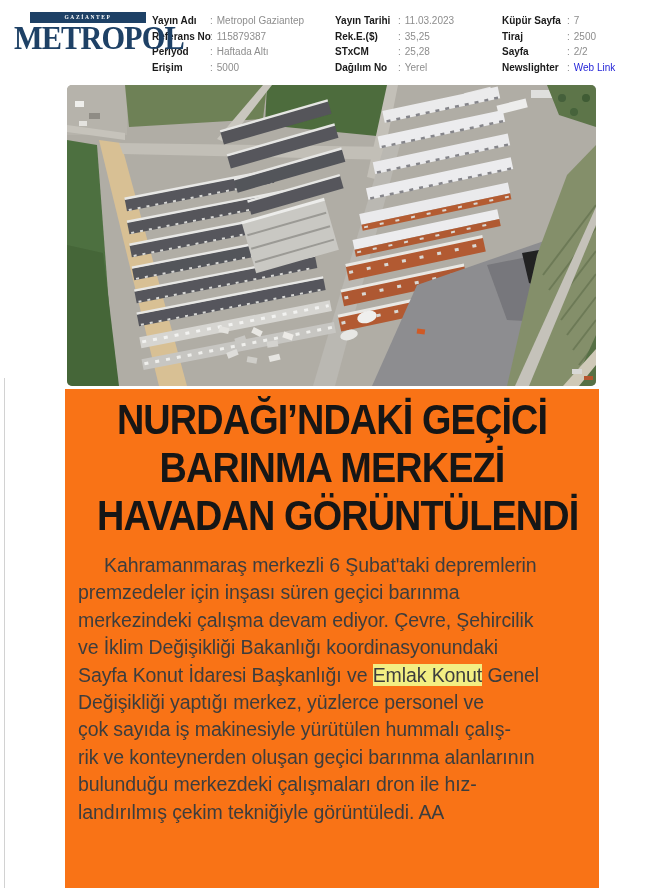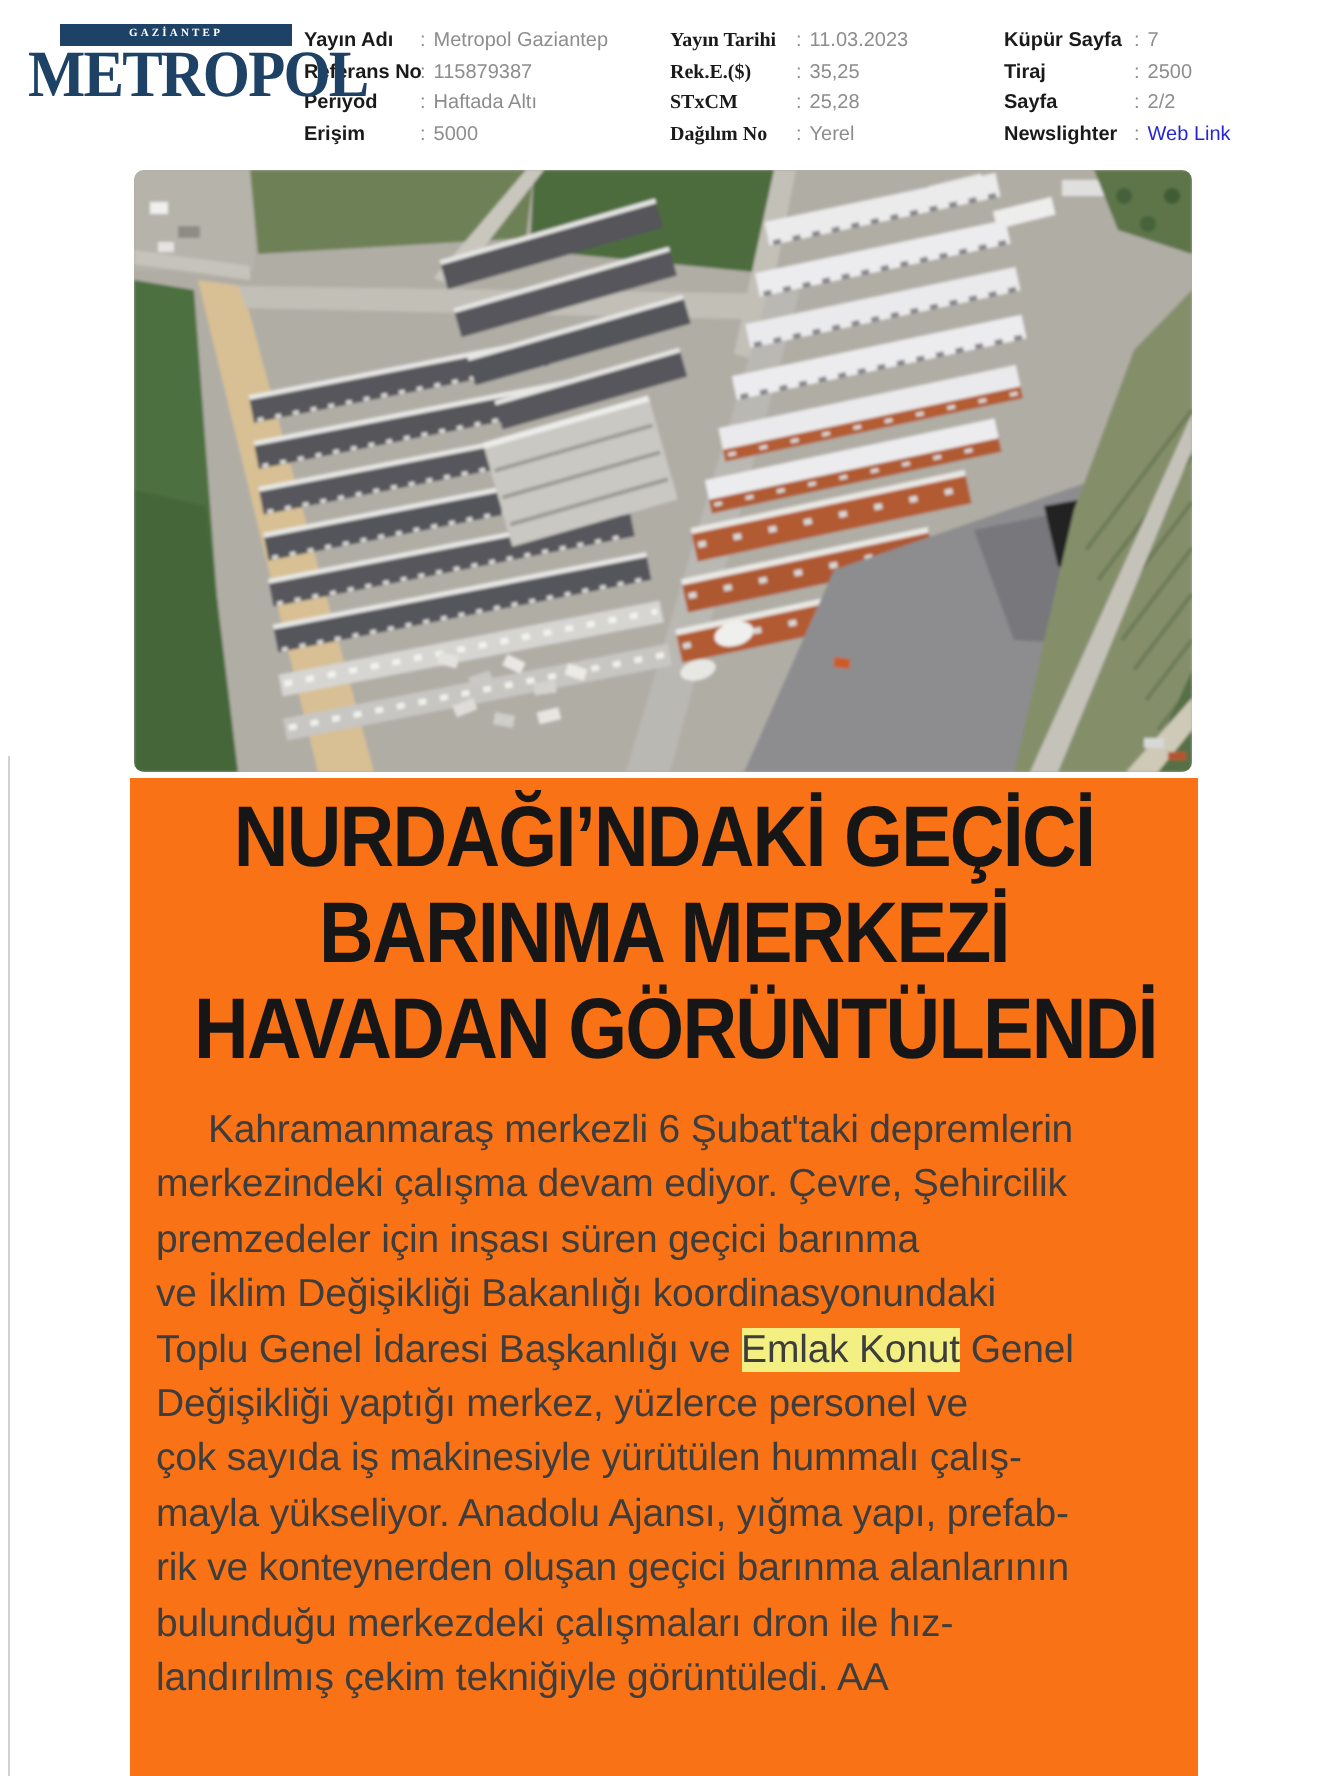--- a/index.html
+++ b/index.html
@@ -22,21 +22,21 @@
     white-space:nowrap;
   }
   .meta-grid{display:flex;margin-left:2px;padding-top:3px;}
   .meta-col{display:flex;flex-direction:column;}
   .meta-col.c1{width:183px;}
   .meta-col.c2{width:167px;}
   .meta-col.c3{width:170px;}
   .meta-row{display:flex;font-size:10px;line-height:15.5px;white-space:nowrap;}
   .meta-row .lbl{font-weight:bold;color:#1a1a1a;}
   .c1 .lbl{width:58px;}
-  .c2 .lbl{width:63px;font-family:Liberation Serif, serif;}
+  .c2 .lbl{width:63px;}
   .c3 .lbl{width:65px;}
   .meta-row .sep{color:#8d8d8d;margin-right:4px;}
   .meta-row .val{color:#8d8d8d;}
   .meta-row .weblink{color:#2525d8;cursor:pointer;}
   
   .photo-wrap{
     position:absolute;left:67px;top:85px;width:529px;height:301px;
     border-radius:5px;overflow:hidden;background:#b0ada5;
   }
   .photo-wrap svg{display:block;}
@@ -331,26 +331,25 @@
 
 <div class="article">
   <div class="headline">
     <div>NURDAĞI’NDAKİ GEÇİCİ</div>
     <div>BARINMA MERKEZİ</div>
     <div>HAVADAN GÖRÜNTÜLENDİ</div>
   </div>
 
   <div class="bodytext">
     <div class="line first">Kahramanmaraş merkezli 6 Şubat'taki depremlerin</div>
+    <div class="line">premzedeler için inşası süren geçici barınma</div>
     <div class="line">merkezindeki çalışma devam ediyor. Çevre, Şehircilik</div>
-    <div class="line">premzedeler için inşası süren geçici barınma</div>
     <div class="line">ve İklim Değişikliği Bakanlığı koordinasyonundaki</div>
-    <div class="line"><span>Toplu Genel İdaresi Başkanlığı ve </span><span class="hl">Emlak Konut</span><span> Genel</span></div>
+    <div class="line"><span>Sayfa Konut İdaresi Başkanlığı ve </span><span class="hl">Emlak Konut</span><span> Genel</span></div>
     <div class="line">Değişikliği yaptığı merkez, yüzlerce personel ve</div>
     <div class="line">çok sayıda iş makinesiyle yürütülen hummalı çalış-</div>
-    <div class="line">mayla yükseliyor. Anadolu Ajansı, yığma yapı, prefab-</div>
     <div class="line">rik ve konteynerden oluşan geçici barınma alanlarının</div>
     <div class="line">bulunduğu merkezdeki çalışmaları dron ile hız-</div>
     <div class="line">landırılmış çekim tekniğiyle görüntüledi. AA</div>
   </div>
 </div>
 
 <div class="scan-line"></div>
 
 </body></html>

